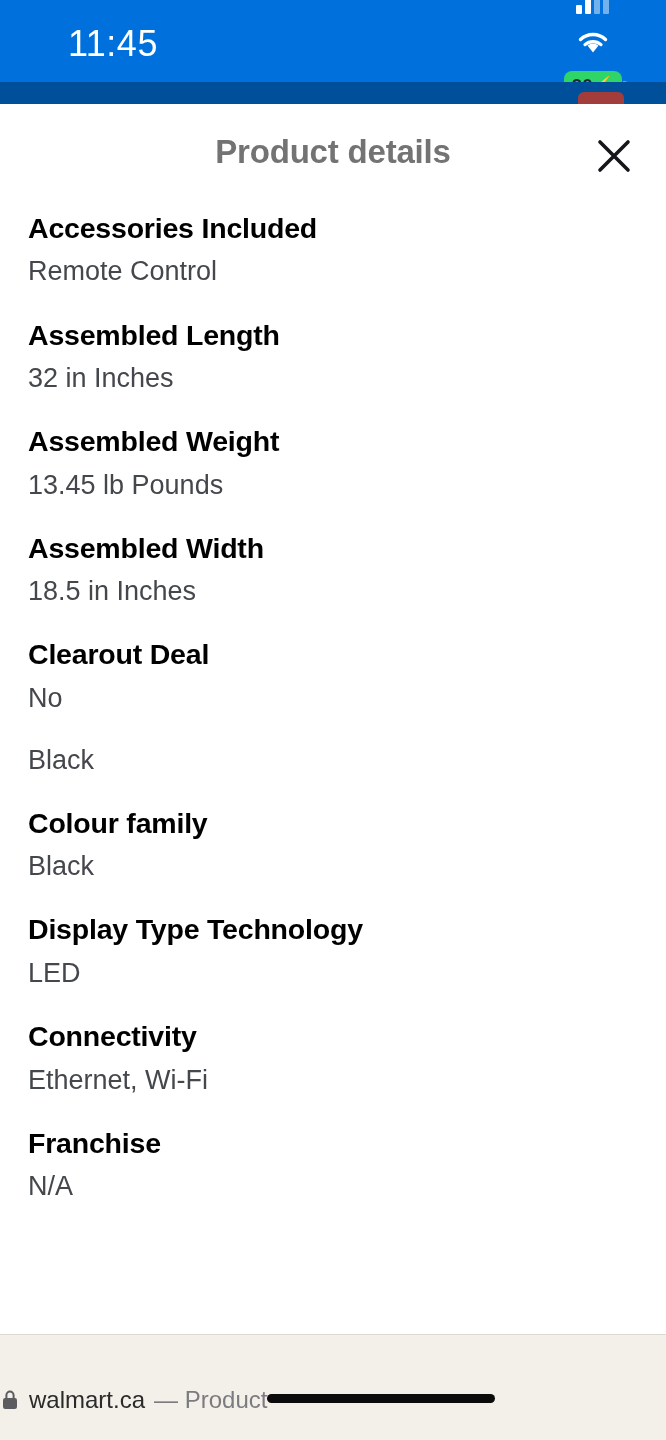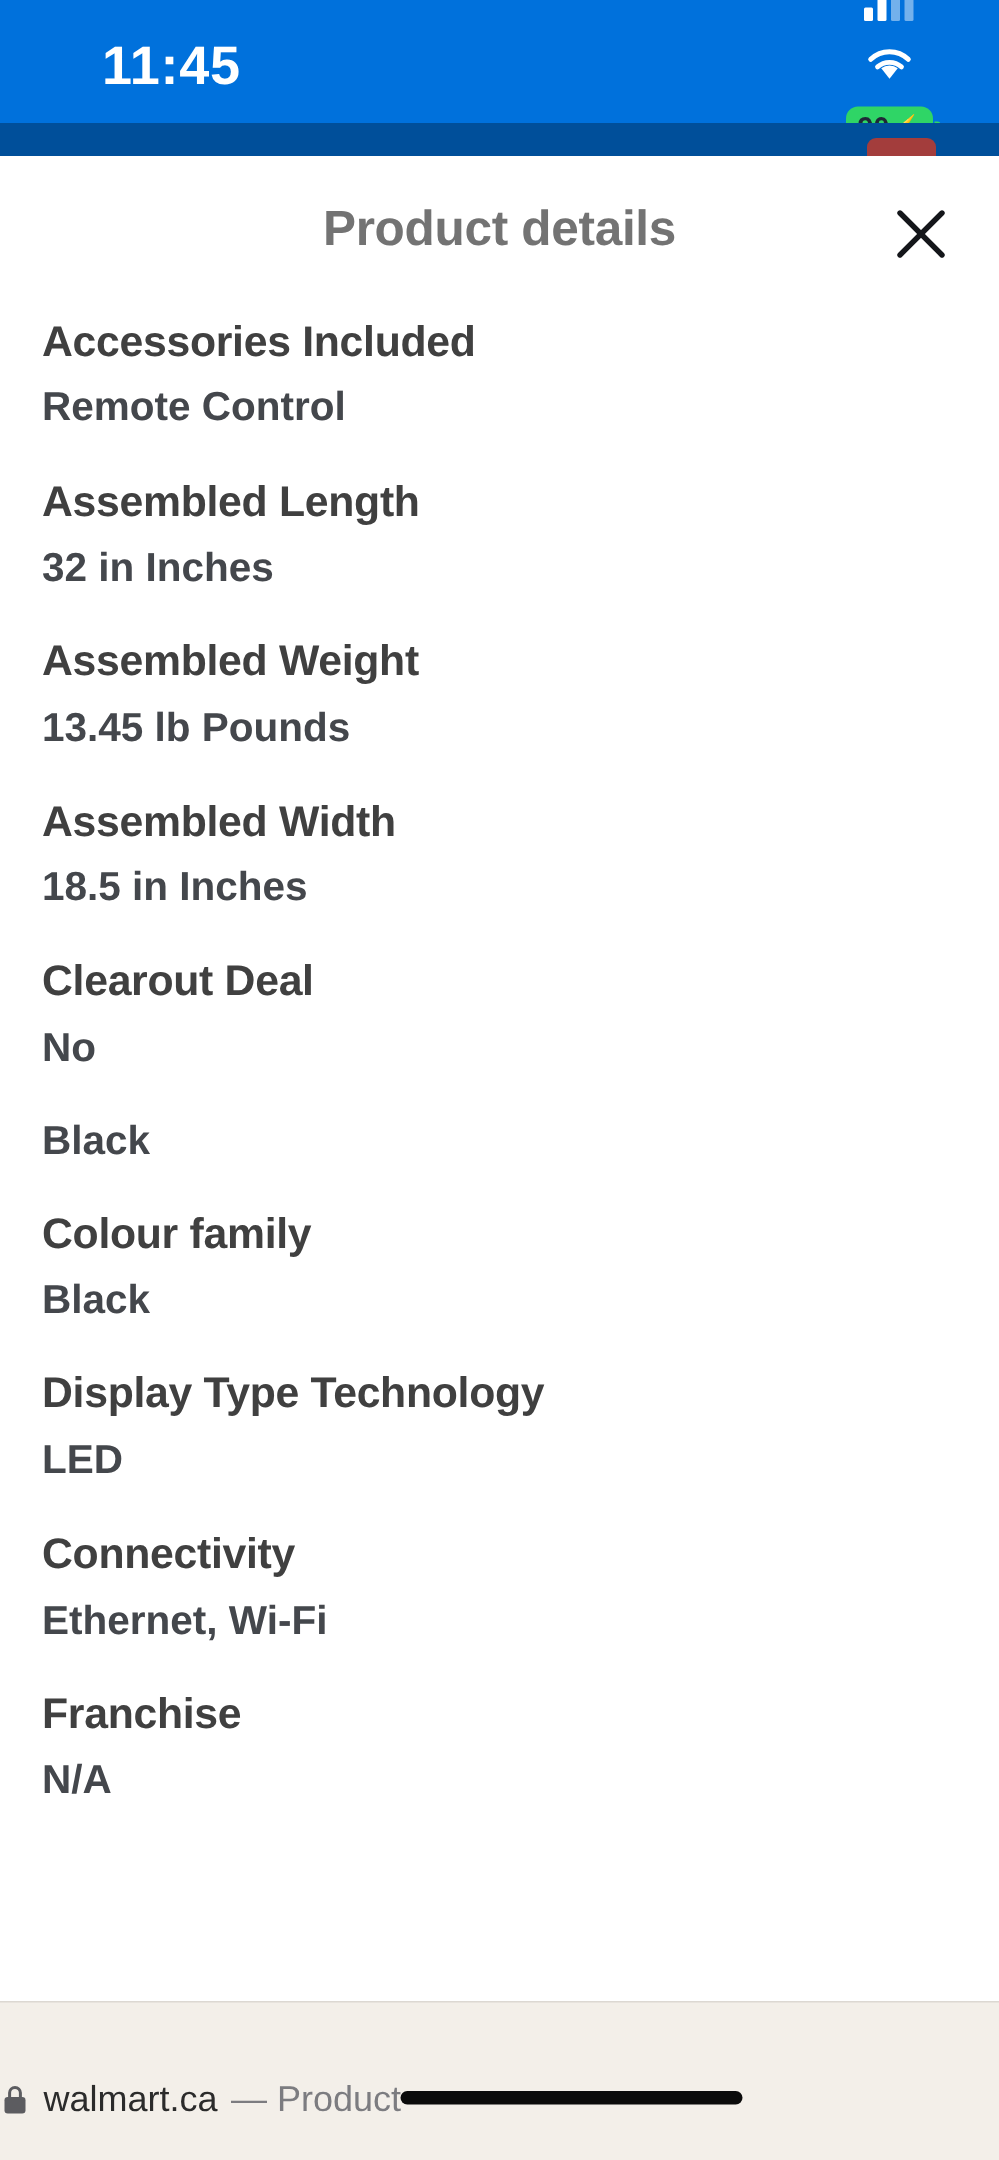--- a/index.html
+++ b/index.html
@@ -25,21 +25,21 @@
     height: 82px;
     background: #0071dc;
     display: flex;
     align-items: center;
     justify-content: space-between;
     padding: 0 44px 0 0;
   }
   .status-time {
     color: #ffffff;
     font-size: 36px;
-    font-weight: 700;
+    font-weight: 400;
     letter-spacing: 0.5px;
     margin-left: 68px;
     margin-top: 6px;
   }
   .status-icons {
     display: flex;
     align-items: center;
     gap: 16px;
     margin-top: 6px;
     flex-direction: column;
@@ -150,27 +150,27 @@
 
   .details-list {
     padding: 10px 28px 0 28px;
     height: calc(100% - 96px - 110px);
     overflow: hidden;
   }
   .detail-item { margin-bottom: 27px; }
   .detail-label {
     font-size: 28.5px;
     font-weight: 700;
-    color: #404040;
+    color: #000000;
     line-height: 1.28;
     letter-spacing: -0.2px;
   }
   .detail-value {
     font-size: 27px;
-    font-weight: 700;
+    font-weight: 400;
     color: #44474c;
     line-height: 1.3;
     margin-top: 8px;
     white-space: nowrap;
     overflow: hidden;
   }
 
   
   .bottom-bar {
     position: absolute;

